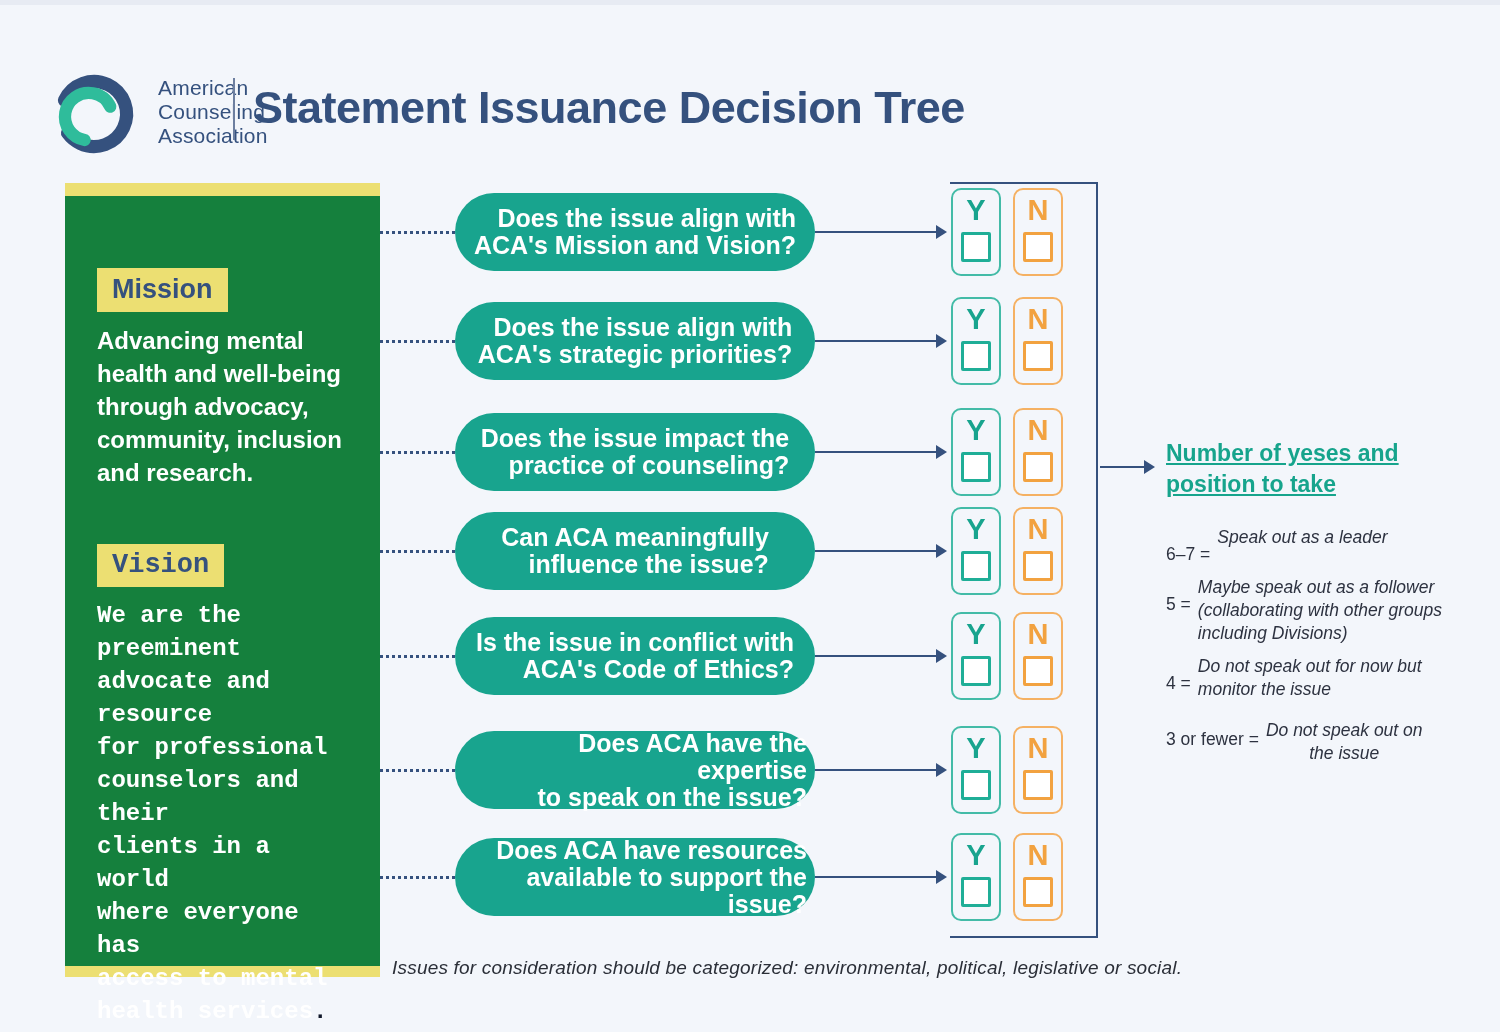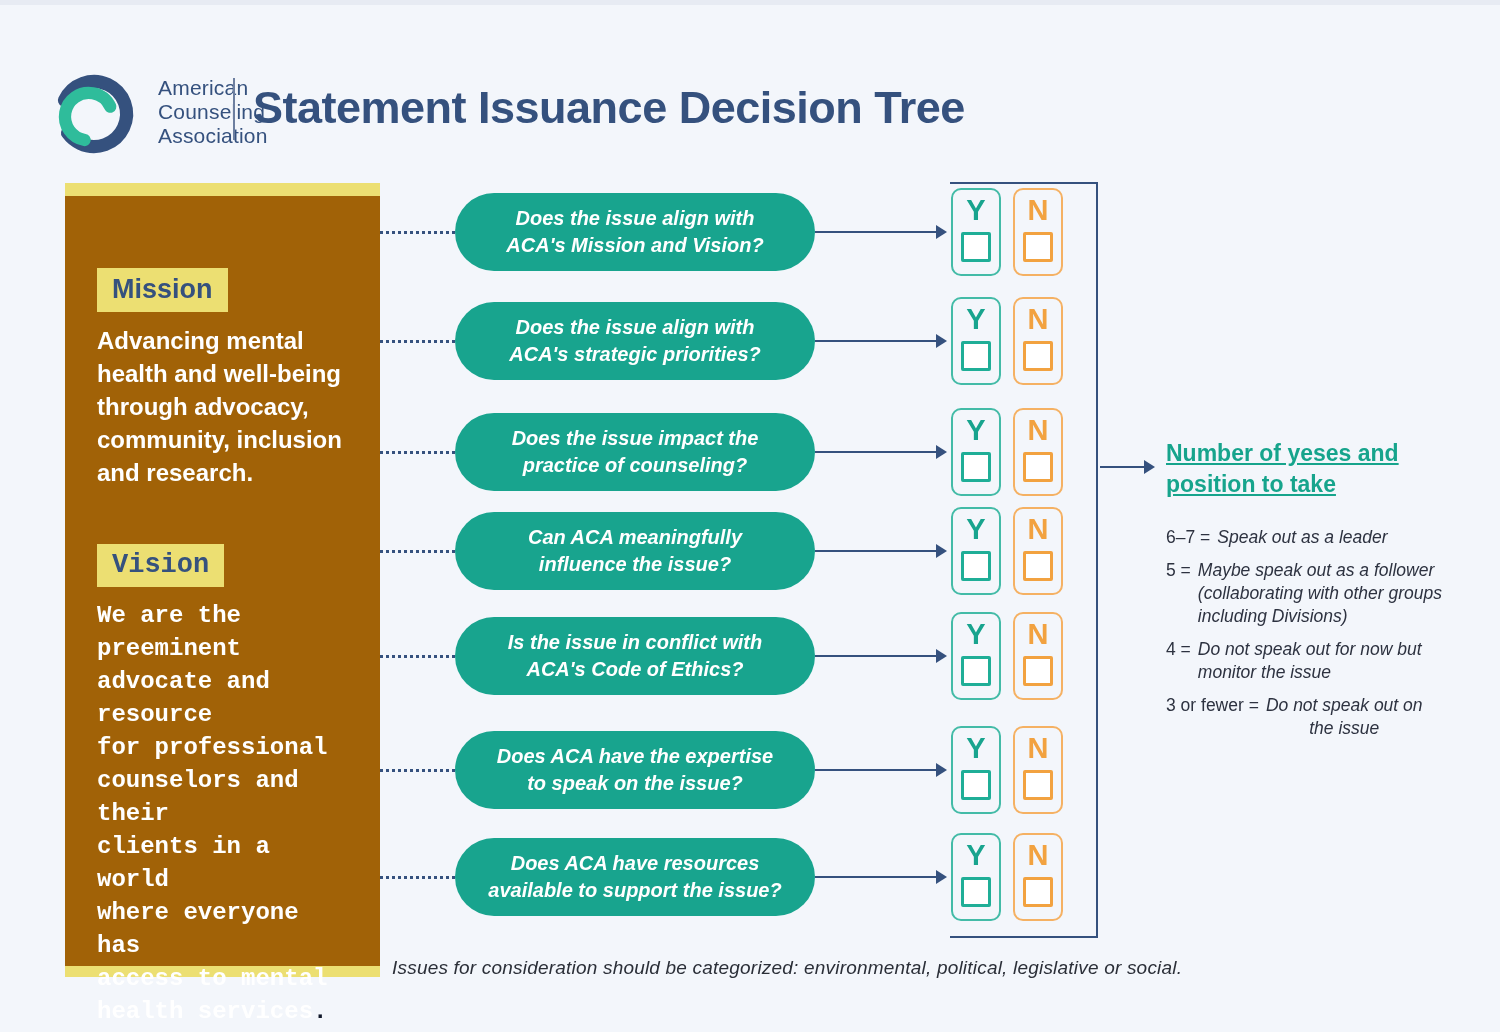--- a/index.html
+++ b/index.html
@@ -18,43 +18,43 @@
   .header-divider { position:absolute; left:233px; top:78px; width:2px; height:62px; background:#6d7fa0; }
   .page-title {
     position:absolute; left:253px; top:82px; width:900px;
     color:#35517e; font-size:45px; font-weight:bold; letter-spacing:-.5px;
   }
 
   
   .sidebar { position:absolute; left:65px; top:183px; width:315px; }
   .side-bar-top    { height:13px; background:#ecdf72; }
   .side-bar-bottom { height:11px; background:#ecdf72; }
-  .side-body { background:#a16207; height:770px; padding:72px 36px 0 32px; }
+  .side-body { background:#15803d; height:770px; padding:72px 36px 0 32px; }
   .side-label {
     display:inline-block; background:#ecdf72; color:#35517e;
     font-size:27px; font-weight:bold; padding:6px 15px 7px 15px;
   }
   .side-text {
     margin-top:12px; color:#ffffff; font-size:24px; font-weight:600;
     line-height:33px; white-space:pre-line;
   }
   .vision-block { margin-top:55px;font-family:Liberation Mono, monospace; }
   .dark-period { color:#10182a; }
 
   
   .flow-row { position:absolute; left:380px; width:700px; height:104px; display:flex; align-items:center; }
   .flow-row.r1{top:180px}.flow-row.r2{top:289px}.flow-row.r3{top:400px}
   .flow-row.r4{top:499px}.flow-row.r5{top:604px}.flow-row.r6{top:718px}.flow-row.r7{top:825px}
 
   .dotted-connector { width:75px; height:0; border-top:3px dotted #35517e; }
   .question-pill {
     width:360px; height:78px; flex:none; background:#18a48e; border-radius:40px;
     display:flex; align-items:center; justify-content:center;
-    color:#ffffff; font-size:20px; font-weight:bold; text-align:center;
-    line-height:27px; white-space:pre-line; padding:0 8px;font-style:italic;
+    color:#ffffff; font-size:25px; font-weight:bold; text-align:right;
+    line-height:27px; white-space:pre-line; padding:0 8px;
   }
   .arrow-connector { position:relative; width:121px; height:2px; background:#35517e; margin-left:0; }
   .arrow-connector::after {
     content:""; position:absolute; right:-11px; top:-6px;
     border-left:11px solid #35517e; border-top:7px solid transparent; border-bottom:7px solid transparent;
   }
   .yn-pair { display:flex; margin-left:15px; gap:12px; }
   .yn-card {
     width:50px; height:88px; border-radius:10px; background:#f3f6fb;
     display:flex; flex-direction:column; align-items:center; justify-content:space-between;
@@ -78,23 +78,23 @@
   .bracket-arrow::after {
     content:""; position:absolute; right:-11px; top:-6px;
     border-left:11px solid #35517e; border-top:7px solid transparent; border-bottom:7px solid transparent;
   }
   .results-panel { position:absolute; left:1166px; top:438px; width:320px; }
   .results-heading {
     color:#16a48c; font-size:23px; font-weight:bold; line-height:31px; white-space:pre-line;text-decoration:underline;
   }
   .score-list { margin-top:26px; }
   .score-item { display:flex; margin-bottom:10px; color:#2d3240; font-size:17.5px; line-height:23px; }
-  .score-prefix { white-space:nowrap; margin-right:7px; }
+  .score-prefix { white-space:nowrap; margin-right:7px;margin-top:17px; }
   .score-desc { font-style:italic; white-space:pre-line; }
-  .score-item.s4 .score-desc { text-align:center; }
+  .score-item.s4 .score-desc { text-align:center;margin-top:8px; }
 
   
   .footer-note {
     position:absolute; left:392px; top:957px;
     font-style:italic; font-size:19px; color:#2b2f38; letter-spacing:.2px;
   }
 </style>
 </head>
 <body>
 

